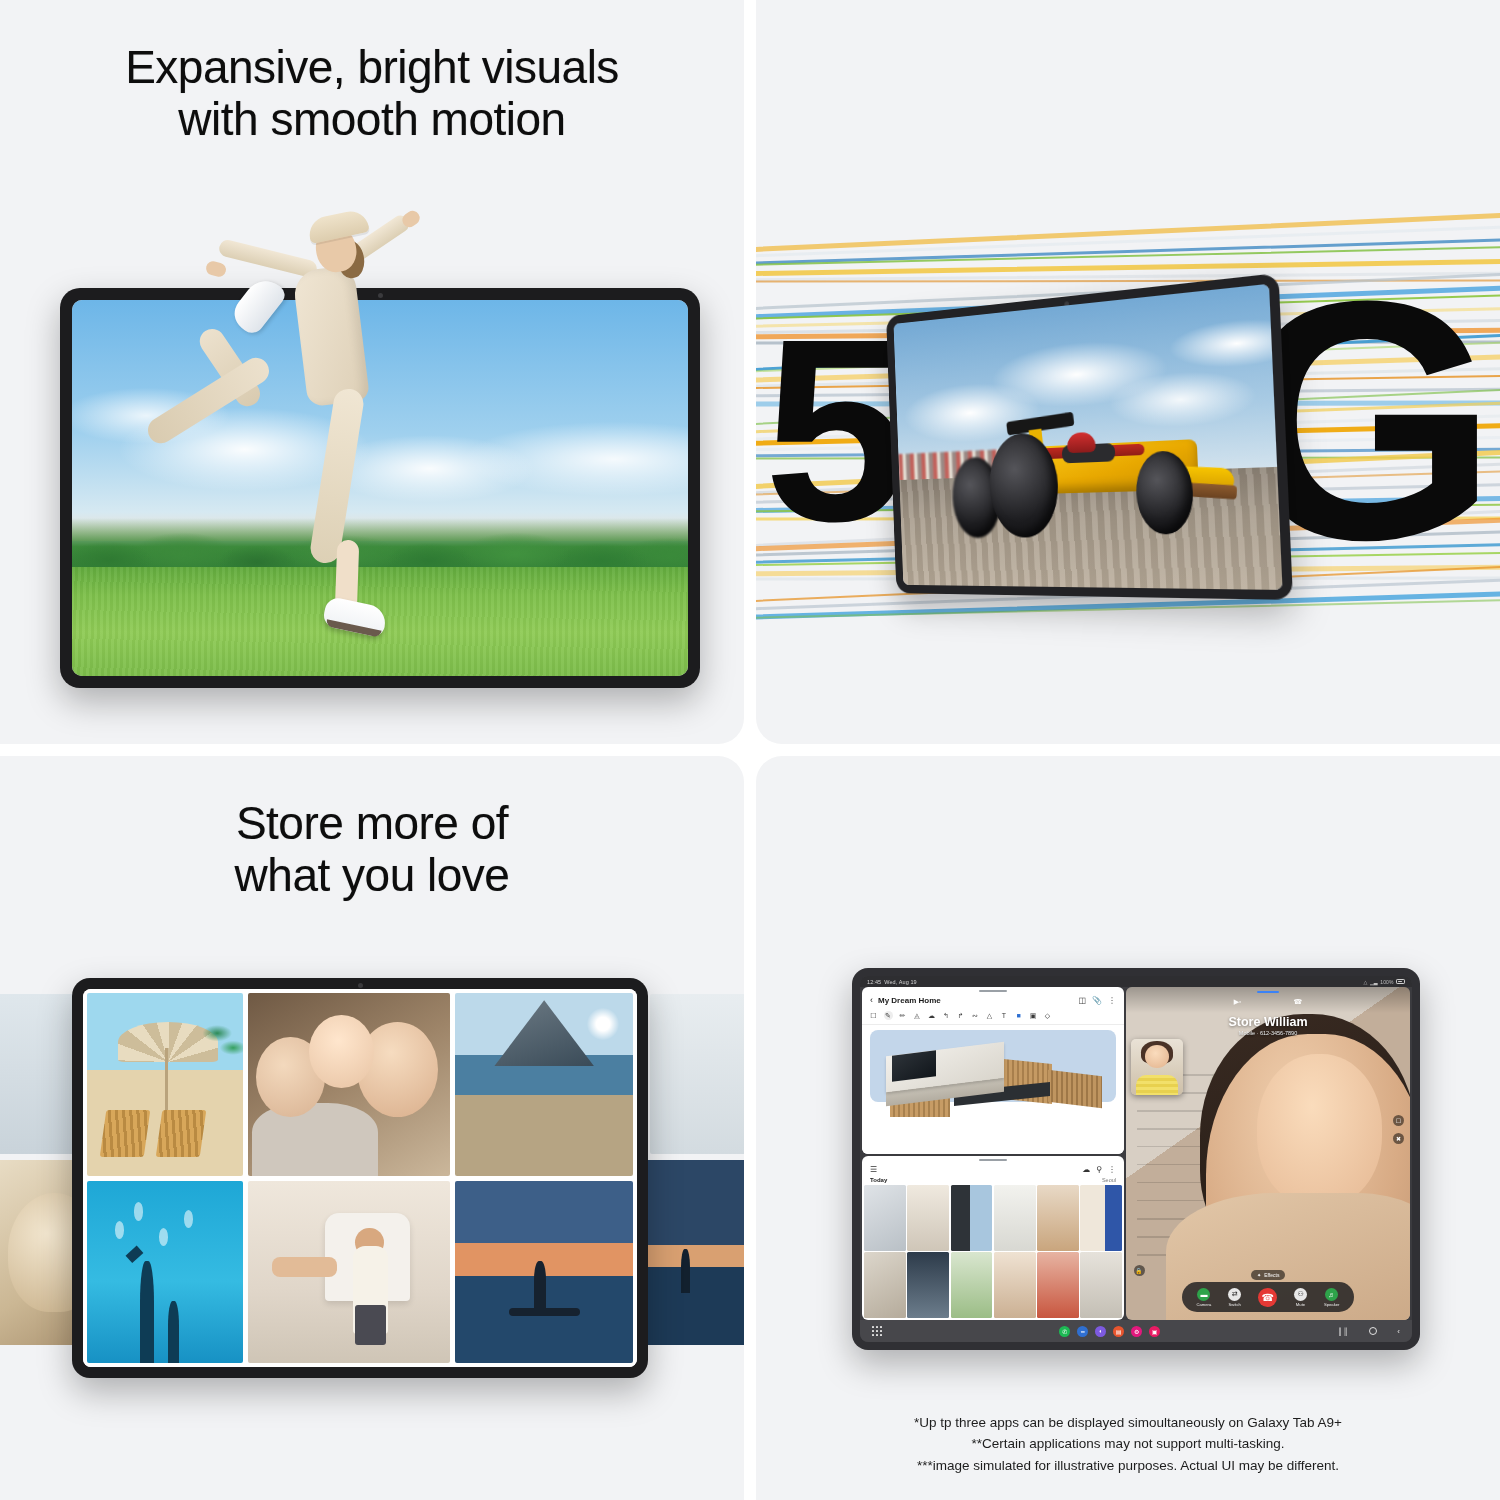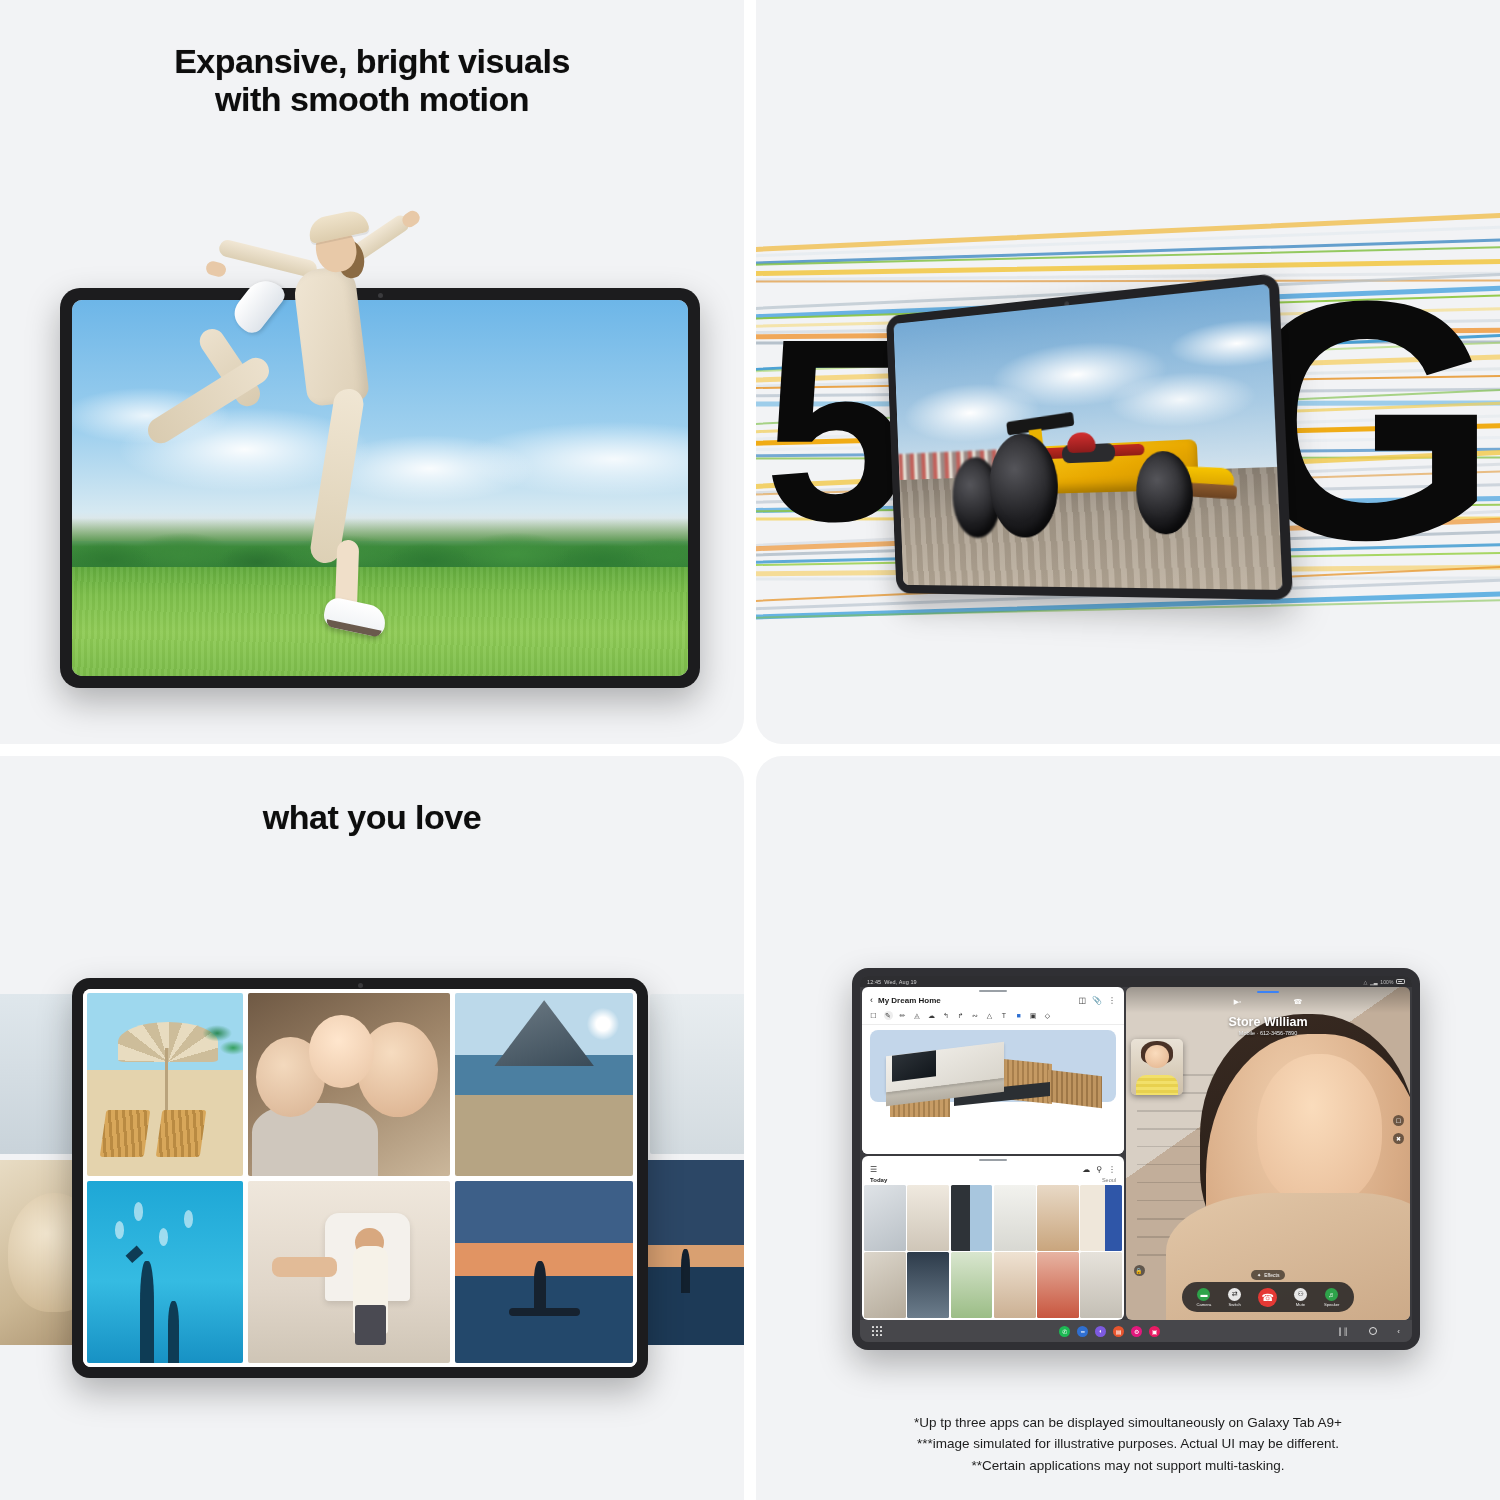--- a/index.html
+++ b/index.html
@@ -23,25 +23,25 @@
   }
   .p-tl { border-radius: 0 0 26px 0; margin: 0 6px 6px 0; }
   .p-tr { border-radius: 0 0 0 26px; margin: 0 0 6px 6px; }
   .p-bl { border-radius: 0 26px 0 0; margin: 6px 6px 0 0; }
   .p-br { border-radius: 26px 0 0 0; margin: 6px 0 0 6px; }
 
   .headline {
     position: relative; z-index: 30;
     text-align: center;
     color: #0d0d0d;
-    font-weight: 700;
+    font-weight: 400;
     letter-spacing: -0.5px;
     line-height: 1.12;
     padding-top: 42px;
-    font-size: 34px;
+    font-size: 46px;
     text-shadow: 0 0 1px rgba(0,0,0,.25);
   }
   .headline .l2 { display: block; }
 
   
   .tablet {
     position: absolute;
     background: #1c1c1e;
     border-radius: 20px;
     box-shadow: 0 14px 34px rgba(0,0,0,.28);
@@ -552,20 +552,21 @@
             <div class="car-tire tire-rr"></div>
             <div class="car-tire tire-fr"></div>
           </div>
         </div>
       </div>
     </div>
   </section>
 
   <section class="panel p-bl">
     <h2 class="headline">
+      <span>Store more of</span>
       <span class="l2">what you love</span>
     </h2>
 
     <div class="bleed bl-left-top"></div>
     <div class="bleed bl-dog"></div>
     <div class="bleed bl-right-top"></div>
     <div class="bleed bl-right-bot"></div>
 
     <div class="tablet tab3">
       <div class="cam"></div>
@@ -785,18 +786,18 @@
             <span class="nav-recents">║║</span>
             <span class="nav-home"></span>
             <span>‹</span>
           </div>
         </div>
       </div>
     </div>
 
     <div class="footnotes">
       <div>*Up tp three apps can be displayed simoultaneously on Galaxy Tab A9+</div>
+      <div>**Certain applications may not support multi-tasking.</div>
       <div>***image simulated for illustrative purposes. Actual UI may be different.</div>
-      <div>**Certain applications may not support multi-tasking.</div>
     </div>
   </section>
 
 </div>
 
 </body></html>

